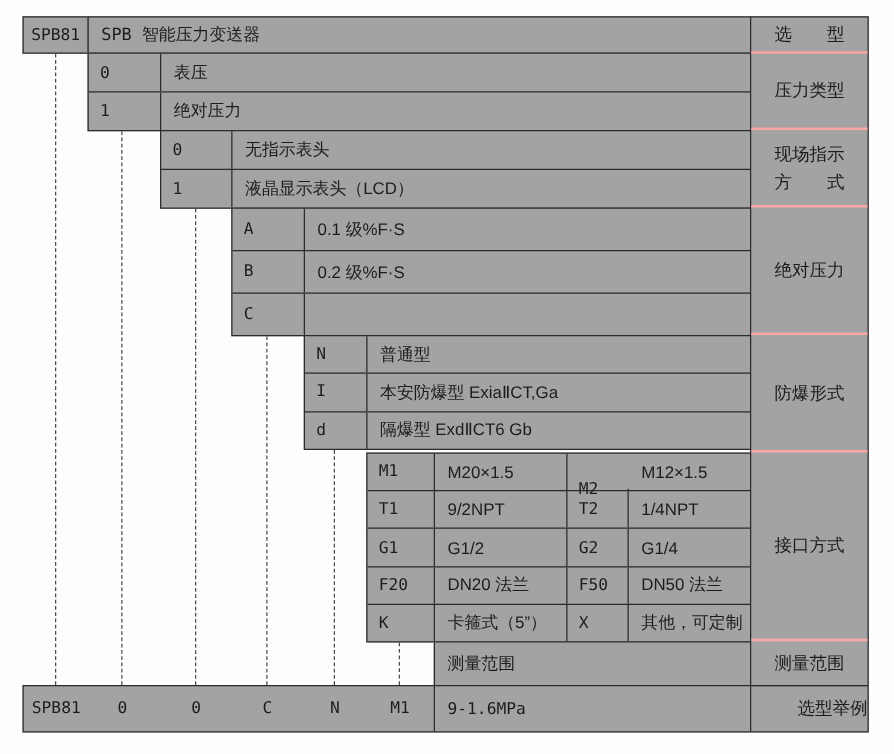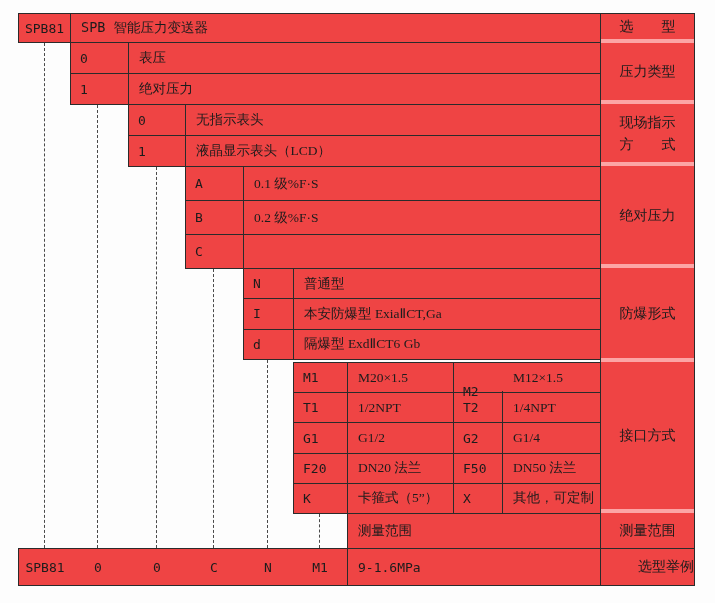--- a/index.html
+++ b/index.html
@@ -1,32 +1,32 @@
 <!DOCTYPE html>
 <html><head>
 <meta charset="utf-8">
 <style>
   html,body{margin:0;padding:0;background:#fff;}
   body{font-family:"Liberation Sans", sans-serif; color:#1c1c1c;}
   #stage{position:relative;width:715px;height:603px;background:#fdfdfd;overflow:hidden;}
-  .box{position:absolute;border:1px solid #2b2b2b;background:#ef4444;box-sizing:border-box;}
+  .box{position:absolute;border:1px solid #2b2b2b;background:#a3a3a3;box-sizing:border-box;}
   .block{display:flex;flex-direction:column;}
   .row{flex:1;display:flex;border-bottom:1px solid #2b2b2b;min-height:0;}
   .row:last-child{border-bottom:none;}
   .code{display:flex;align-items:center;padding-left:9px;border-right:1px solid #2b2b2b;
         font-family:"DejaVu Sans Mono","Liberation Mono",monospace;font-size:13px;box-sizing:border-box;}
   .desc{flex:1;display:flex;align-items:center;padding-left:10px;font-size:13.5px;
-        font-family:Liberation Serif, serif;box-sizing:border-box;white-space:nowrap;}
+        font-family:Liberation Sans, sans-serif;box-sizing:border-box;white-space:nowrap;}
   .title-cell{display:flex;align-items:center;padding-left:10px;font-size:13.5px;
         font-family:"DejaVu Sans Mono","Liberation Mono",monospace;}
   .model-cell{display:flex;align-items:center;justify-content:center;
         font-family:"DejaVu Sans Mono","Liberation Mono",monospace;font-size:13px;}
   .right-col{display:flex;flex-direction:column;}
   .band{display:flex;align-items:center;justify-content:center;text-align:center;
-        border-bottom:4px solid #fca5a5;font-size:14px;white-space:pre-line;line-height:1.6;box-sizing:border-box;}
+        border-bottom:2px solid #fca5a5;font-size:14px;white-space:pre-line;line-height:1.6;box-sizing:border-box;}
   .band:last-child{border-bottom:none;}
   .dash{position:absolute;width:0;border-left:1px dashed #4a4a4a;}
   .bcell{position:absolute;top:0;bottom:0;box-sizing:border-box;display:flex;align-items:center;}
   .ex-code{position:absolute;top:50%;transform:translate(-50%,-50%);
         font-family:"DejaVu Sans Mono","Liberation Mono",monospace;font-size:13px;}
 </style>
 </head>
 <body>
 
 <div id="stage">
@@ -98,21 +98,21 @@
 
   <div class="box block" style="left:293px;top:362px;width:308px;height:152px;">
     <div class="row">
       <div class="code" style="width:54px;">M1</div>
       <div class="desc" style="flex:none;width:106px;border-right:1px solid #2b2b2b;">M20×1.5</div>
       <div class="code" style="width:49px;margin-top:28px;">M2</div>
       <div class="desc">M12×1.5</div>
     </div>
     <div class="row">
       <div class="code" style="width:54px;">T1</div>
-      <div class="desc" style="flex:none;width:106px;border-right:1px solid #2b2b2b;">1/2NPT</div>
+      <div class="desc" style="flex:none;width:106px;border-right:1px solid #2b2b2b;">9/2NPT</div>
       <div class="code" style="width:49px;">T2</div>
       <div class="desc">1/4NPT</div>
     </div>
     <div class="row">
       <div class="code" style="width:54px;">G1</div>
       <div class="desc" style="flex:none;width:106px;border-right:1px solid #2b2b2b;">G1/2</div>
       <div class="code" style="width:49px;">G2</div>
       <div class="desc">G1/4</div>
     </div>
     <div class="row">

